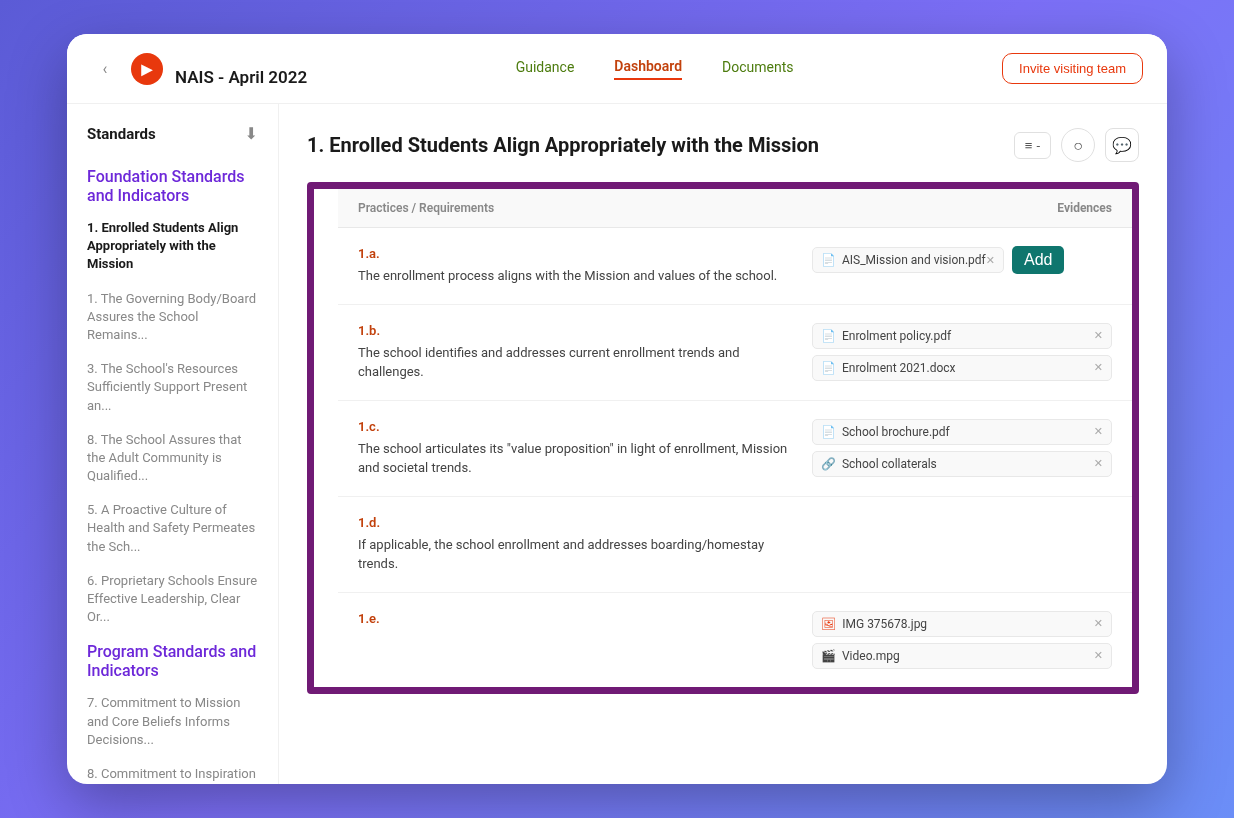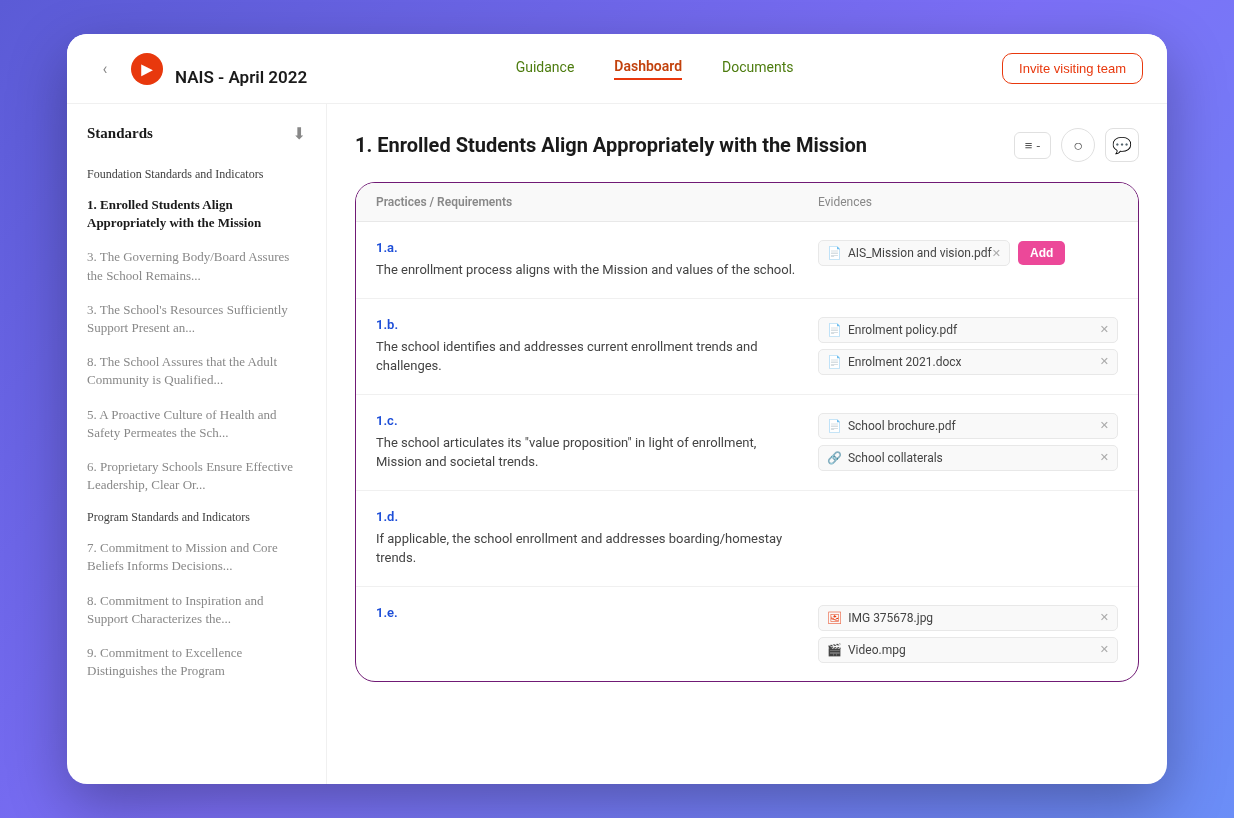--- a/index.html
+++ b/index.html
@@ -87,45 +87,44 @@
       cursor: pointer;
       font-weight: 500;
     }
     
     .body {
       display: flex;
       height: 680px;
     }
     
     .sidebar {
-      width: 260px;
+      width: 212px;
       border-right: 1px solid #f0f0f0;
       padding: 20px 0;
       overflow-y: auto;
-      font-family: Liberation Serif, serif;
     }
     .sidebar-header {
       display: flex;
       align-items: center;
       justify-content: space-between;
       padding: 0 20px 16px;
     }
     .sidebar-title {
       font-size: 15px;
       font-weight: 700;
       color: #1a1a1a;
     }
     .download-icon {
       color: #888;
       font-size: 16px;
       cursor: pointer;
     }
     .sidebar-section-label {
-      font-size: 12px;
-      color: #404040;
+      font-size: 16px;
+      color: #6d28d9;
       padding: 8px 20px 6px;
       font-weight: 500;
     }
     .sidebar-item {
       padding: 8px 20px;
       font-size: 13px;
       color: #888;
       cursor: pointer;
       line-height: 1.4;
     }
@@ -176,61 +175,63 @@
       width: 34px; height: 34px;
       border: 1px solid #e0e0e0;
       border-radius: 8px;
       display: flex; align-items: center; justify-content: center;
       cursor: pointer;
       color: #555;
       font-size: 16px;
     }
     
     .table-container {
-      border: 1px solid #701a75;
-      border-radius: 20px;
+      border: 7px solid #701a75;
+      border-radius: 4px;
       overflow: hidden;
+      padding-left: 24px;
     }
     .table-header {
       display: flex;
       background: #f9f9f9;
       padding: 12px 20px;
       border-bottom: 1px solid #e8e8e8;
     }
     .col-practices {
       flex: 1;
       font-size: 12px;
       font-weight: 600;
       color: #888;
       text-transform: none;
     }
     .col-evidences {
       width: 300px;
       font-size: 12px;
-      font-weight: 400;
+      font-weight: 700;
       color: #888;
+      text-align: right;
     }
     .table-row {
       display: flex;
       padding: 18px 20px;
       border-bottom: 1px solid #f0f0f0;
       align-items: flex-start;
     }
     .table-row:last-child {
       border-bottom: none;
       justify-content: flex-end;
     }
     .practice-col {
       flex: 1;
       padding-right: 20px;
     }
     .practice-id {
       font-size: 13px;
       font-weight: 600;
-      color: #1d4ed8;
+      color: #c2410c;
       margin-bottom: 5px;
     }
     .practice-text {
       font-size: 13px;
       color: #444;
       line-height: 1.5;
     }
     .evidence-col {
       width: 300px;
       display: flex;
@@ -260,28 +261,28 @@
     .file-icon.doc { color: #4472c4; }
     .file-icon.img { color: #e8380d; }
     .file-icon.video { color: #6b8ef7; }
     .file-icon.link { color: #888; }
     .close-x {
       color: #aaa;
       cursor: pointer;
       font-size: 11px;
     }
     .add-btn {
-      background: #ec4899;
+      background: #0f766e;
       color: white;
       border: none;
       border-radius: 5px;
       padding: 5px 12px;
-      font-size: 12px;
-      cursor: pointer;
-      font-weight: 700;
+      font-size: 16px;
+      cursor: pointer;
+      font-weight: 400;
     }
     .evidence-row-inner {
       display: flex;
       align-items: center;
       gap: 8px;
       flex-wrap: wrap;
     }
   </style>
 </head>
 <body>
@@ -310,21 +311,21 @@
 
   <div class="body">
 
     <div class="sidebar">
       <div class="sidebar-header">
         <span class="sidebar-title">Standards</span>
         <span class="download-icon">⬇</span>
       </div>
       <div class="sidebar-section-label">Foundation Standards and Indicators</div>
       <div class="sidebar-item active">1. Enrolled Students Align Appropriately with the Mission</div>
-      <div class="sidebar-item">3. The Governing Body/Board Assures the School Remains...</div>
+      <div class="sidebar-item">1. The Governing Body/Board Assures the School Remains...</div>
       <div class="sidebar-item">3. The School's Resources Sufficiently Support Present an...</div>
       <div class="sidebar-item">8. The School Assures that the Adult Community is Qualified...</div>
       <div class="sidebar-item">5. A Proactive Culture of Health and Safety Permeates the Sch...</div>
       <div class="sidebar-item">6. Proprietary Schools Ensure Effective Leadership, Clear Or...</div>
       <div class="sidebar-section-label">Program Standards and Indicators</div>
       <div class="sidebar-item">7. Commitment to Mission and Core Beliefs Informs Decisions...</div>
       <div class="sidebar-item">8. Commitment to Inspiration and Support Characterizes the...</div>
       <div class="sidebar-item">9. Commitment to Excellence Distinguishes the Program</div>
     </div>
 

